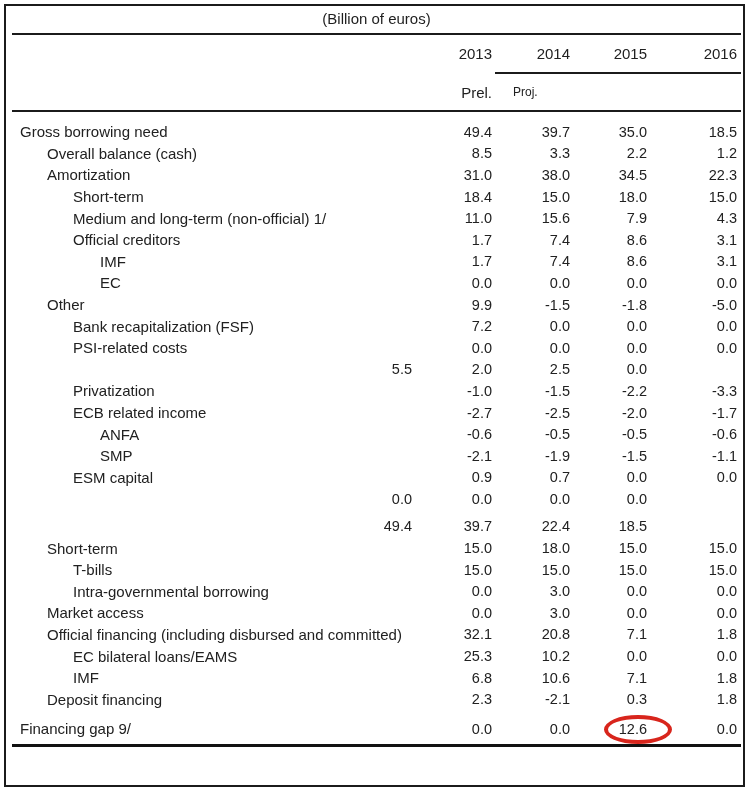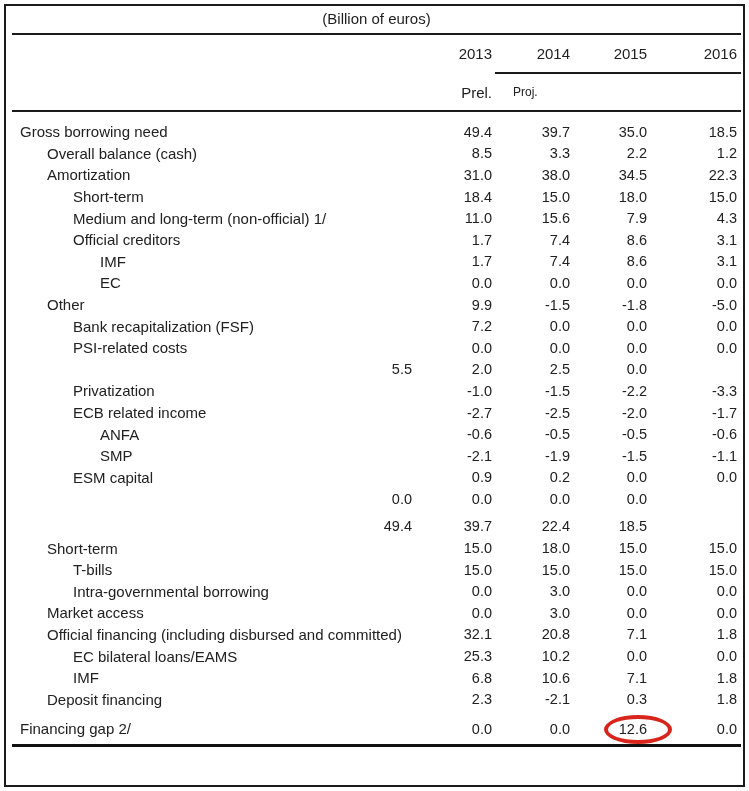--- a/index.html
+++ b/index.html
@@ -236,21 +236,21 @@
     <div class="label indent-3">SMP</div>
     <div class="num">-2.1</div>
     <div class="num">-1.9</div>
     <div class="num">-1.5</div>
     <div class="num">-1.1</div>
   </div>
 
   <div class="grid row">
     <div class="label indent-2">ESM capital</div>
     <div class="num">0.9</div>
-    <div class="num">0.2</div>
+    <div class="num">0.7</div>
     <div class="num">0.0</div>
     <div class="num">0.0</div>
   </div>
 
   <div class="grid row">
     <div class="num">0.0</div>
     <div class="num">0.0</div>
     <div class="num">0.0</div>
     <div class="num">0.0</div>
   </div>
@@ -320,21 +320,21 @@
 
   <div class="grid row">
     <div class="label indent-1">Deposit financing</div>
     <div class="num">2.3</div>
     <div class="num">-2.1</div>
     <div class="num">0.3</div>
     <div class="num">1.8</div>
   </div>
 
   <div class="grid row gap-final">
-    <div class="label indent-0">Financing gap 2/</div>
+    <div class="label indent-0">Financing gap 9/</div>
     <div class="num">0.0</div>
     <div class="num">0.0</div>
     <div class="num">12.6<div class="ellipse" style="border-color: rgb(216, 37, 28);"></div></div>
     <div class="num">0.0</div>
   </div>
 </div>
 
   <div class="bottom-rule"></div>
 
 </div>

